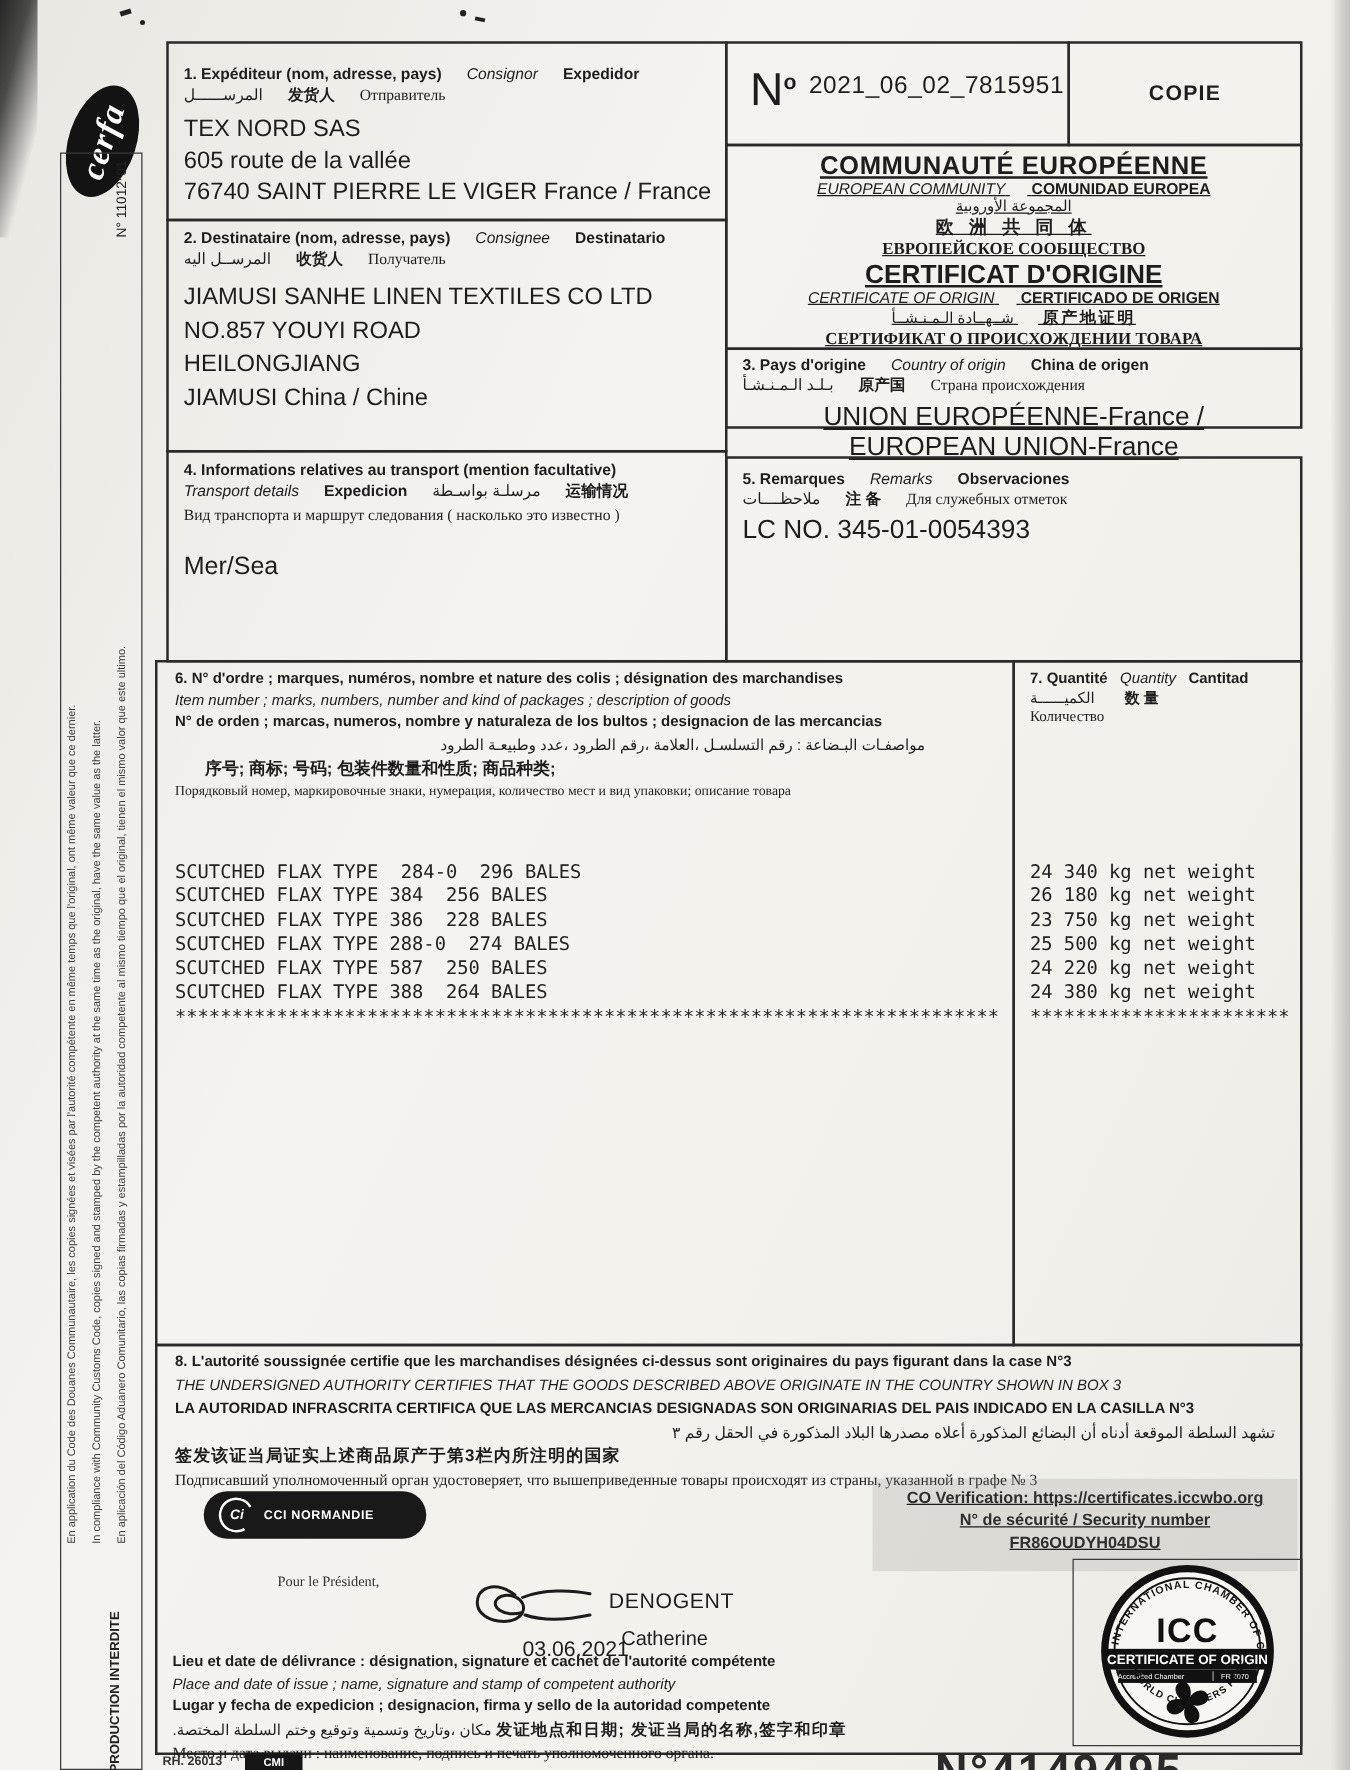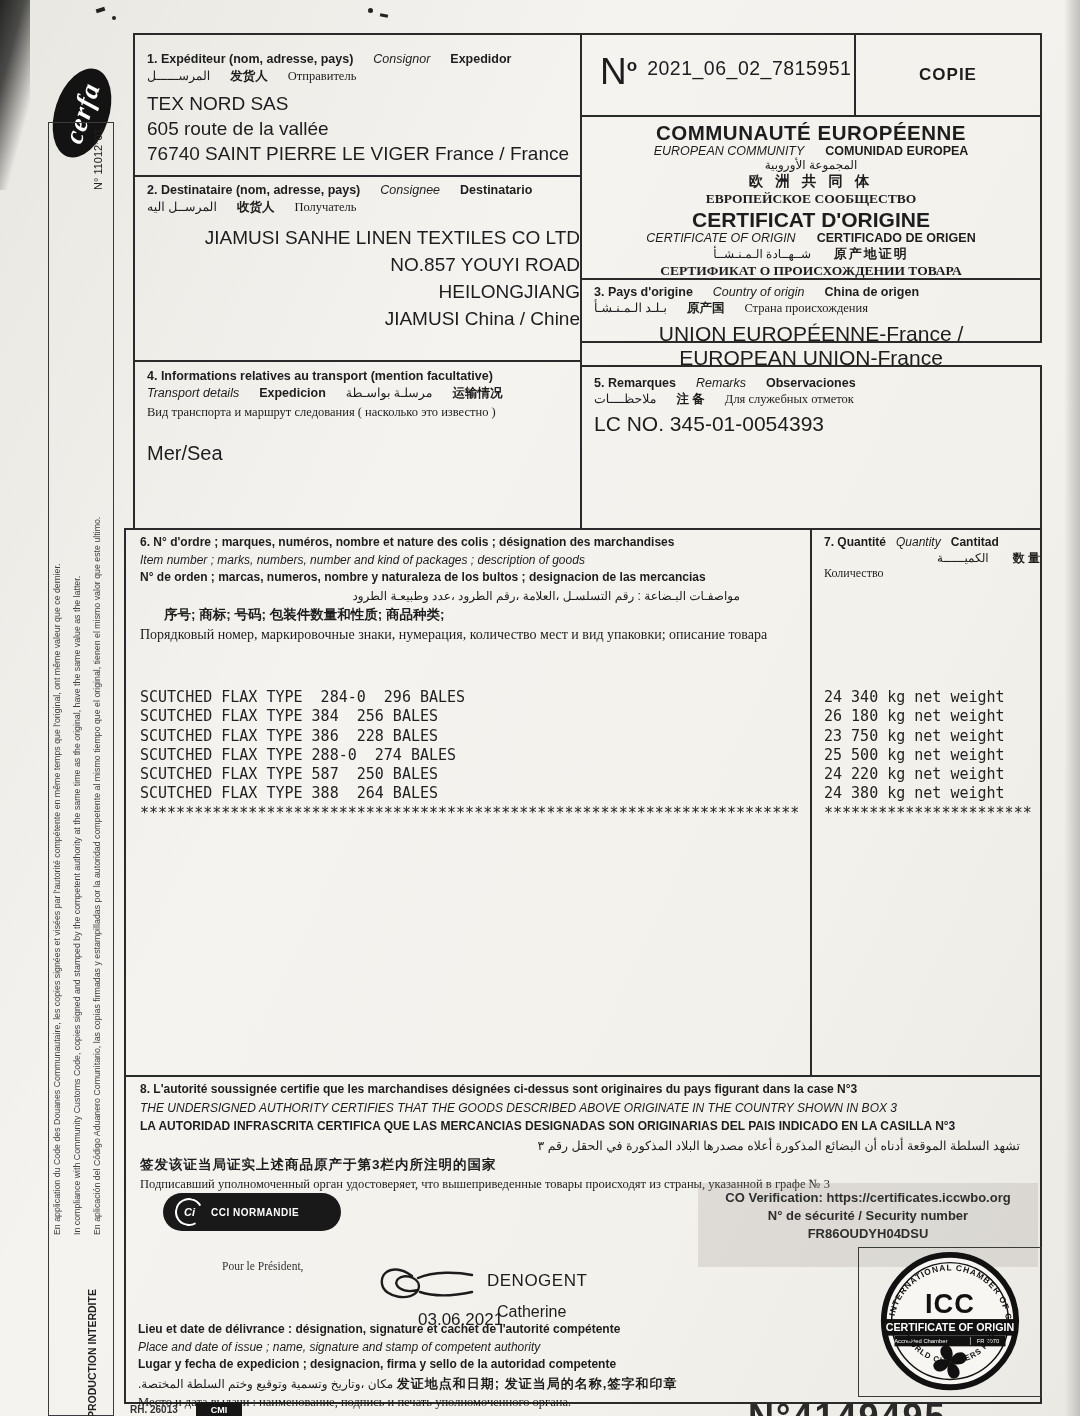--- a/index.html
+++ b/index.html
@@ -13,21 +13,21 @@
   .b{font-weight:700;}
   .i{font-style:italic;}
   .serif{font-family:"Liberation Serif",serif;}
   .zh{font-weight:700;}
   .row{display:flex;gap:20px;align-items:baseline;}
   .addr1{font-size:19px;line-height:25px;}
   .addr2{font-size:19px;line-height:27px;}
   .mono{font-family:"DejaVu Sans Mono","Liberation Mono",monospace;white-space:pre;
     font-size:15px;line-height:19.3px;color:#222;}
   .vtext{position:absolute;transform-origin:0 0;font-size:8.8px;color:#3c3c3c;white-space:nowrap;}
-  .center{text-align:center;}
+  .center{text-align:center;text-decoration:underline;}
   .abs{position:absolute;}
   .stamp{background:rgba(148,146,140,0.22);}
   .seal-note{font-size:13px;font-weight:700;line-height:18px;color:#2e2e2e;}
   .artifact{position:absolute;background:#222;}
 </style>
 </head>
 <body>
 
 <div id="paper">
 
@@ -76,21 +76,21 @@
       <div class="hdr row">
         <span class="b">2. Destinataire (nom, adresse, pays)</span>
         <span class="i">Consignee</span>
         <span class="b">Destinatario</span>
       </div>
       <div class="hdr row" style="margin-top:1px;">
         <span dir="rtl">المرســل اليه</span>
         <span class="zh">收货人</span>
         <span class="serif">Получатель</span>
       </div>
-      <div style="margin-top:8px;text-align:right;">
+      <div style="margin-top:8px;">
           <div class="addr2">JIAMUSI SANHE LINEN TEXTILES CO LTD</div>
           <div class="addr2">NO.857 YOUYI ROAD</div>
           <div class="addr2">HEILONGJIANG</div>
           <div class="addr2">JIAMUSI China / Chine</div>
         </div>
     </div>
   </div>
 
   <div class="box" style="left:133px;top:360px;width:449px;height:170px;">
     <div style="padding:6px 0 0 12px;">
@@ -180,33 +180,33 @@
     </div>
   </div>
 
   <div class="box" style="left:124px;top:528px;width:688px;height:549px;">
     <div style="padding:5px 0 0 14px;">
       <div class="hdr2 b">6. N° d'ordre ; marques, numéros, nombre et nature des colis ; désignation des marchandises</div>
       <div class="hdr2 i" style="margin-top:2px;">Item number ; marks, numbers, number and kind of packages ; description of goods</div>
       <div class="hdr2 b" style="margin-top:2px;font-weight:600;">N° de orden ; marcas, numeros, nombre y naturaleza de los bultos ; designacion de las mercancias</div>
       <div dir="rtl" style="font-size:12px;margin:3px 40px 0 0;text-align:right;width:600px;">مواصفـات البـضاعة : رقم التسلسـل ،العلامة ،رقم الطرود ،عدد وطبيعـة الطرود</div>
       <div class="zh" style="font-size:13.5px;margin-top:3px;margin-left:24px;">序号; 商标; 号码; 包装件数量和性质; 商品种类;</div>
-      <div class="serif" style="font-size:14px;margin-top:3px;">Порядковый номер, маркировочные знаки, нумерация,  количество мест и вид упаковки; описание товара</div>
+      <div class="serif" style="font-size:11px;margin-top:3px;">Порядковый номер, маркировочные знаки, нумерация,  количество мест и вид упаковки; описание товара</div>
     </div>
     <div class="abs mono" style="left:14px;top:158px;"><div class="mono">SCUTCHED FLAX TYPE  284-0  296 BALES</div><div class="mono">SCUTCHED FLAX TYPE 384  256 BALES</div><div class="mono">SCUTCHED FLAX TYPE 386  228 BALES</div><div class="mono">SCUTCHED FLAX TYPE 288-0  274 BALES</div><div class="mono">SCUTCHED FLAX TYPE 587  250 BALES</div><div class="mono">SCUTCHED FLAX TYPE 388  264 BALES</div><div class="mono">*************************************************************************</div></div>
   </div>
 
   <div class="box" style="left:810px;top:528px;width:232px;height:549px;">
     <div style="padding:5px 0 0 12px;">
       <div class="hdr2 row" style="gap:10px;">
         <span class="b">7. Quantité</span>
         <span class="i">Quantity</span>
         <span class="b">Cantitad</span>
       </div>
-      <div class="hdr2 row" style="gap:24px;justify-content:flex-end;">
+      <div class="hdr2 row" style="gap:24px;">
         <span dir="rtl">الكميــــــة</span>
         <span class="zh">数 量</span>
       </div>
       <div class="serif" style="font-size:12px;">Количество</div>
     </div>
     <div class="abs mono" style="left:12px;top:158px;"><div class="mono">24 340 kg net weight</div><div class="mono">26 180 kg net weight</div><div class="mono">23 750 kg net weight</div><div class="mono">25 500 kg net weight</div><div class="mono">24 220 kg net weight</div><div class="mono">24 380 kg net weight</div><div class="mono">***********************</div></div>
   </div>
 
   <div class="box" style="left:124px;top:1075px;width:918px;height:329px;">
     <div style="padding:5px 0 0 14px;">
@@ -221,21 +221,21 @@
 
   <div class="abs" style="left:163px;top:1193px;width:178px;height:38px;background:#191919;border-radius:22px;
               display:flex;align-items:center;gap:8px;padding-left:12px;box-sizing:border-box;">
     <span style="width:24px;height:24px;border:2.5px solid #fff;border-right-color:transparent;border-radius:50%;
                  display:flex;align-items:center;justify-content:center;transform:rotate(15deg);">
       <span class="b i" style="color:#fff;font-size:11px;transform:rotate(-15deg);">Ci</span>
     </span>
     <span class="b" style="color:#fff;font-size:10px;letter-spacing:.5px;">CCI NORMANDIE</span>
   </div>
 
-  <div class="abs stamp center" style="left:698px;top:1183px;width:340px;height:84px;padding-top:6px;box-sizing:border-box;">
+  <div class="abs stamp center" style="left:698px;top:1183px;width:340px;height:74px;padding-top:6px;box-sizing:border-box;">
     <div class="seal-note">CO Verification: https://certificates.iccwbo.org</div>
     <div class="seal-note">N° de sécurité / Security number</div>
     <div class="seal-note">FR86OUDYH04DSU</div>
   </div>
 
   <div class="abs serif" style="left:222px;top:1260px;font-size:11.5px;color:#333;">Pour le Président,</div>
 
   <svg class="abs" style="left:372px;top:1262px;" width="120" height="52" viewBox="0 0 120 52">
     <path d="M40,14 C24,2 8,8 10,22 C12,36 40,40 46,28 C51,17 33,10 26,17 C20,23 30,32 46,28 M46,16 C62,9 86,10 100,13 M48,30 C66,36 86,33 100,30" fill="none" stroke="#1c1c1c" stroke-width="2.4" stroke-linecap="round"></path>
   </svg>

